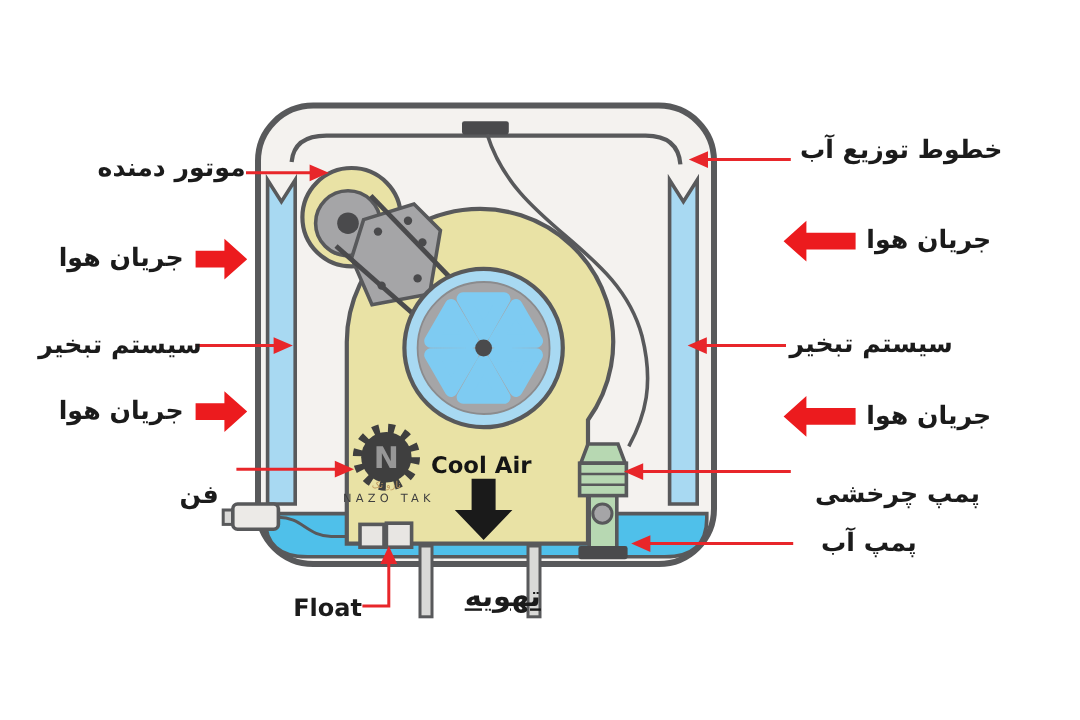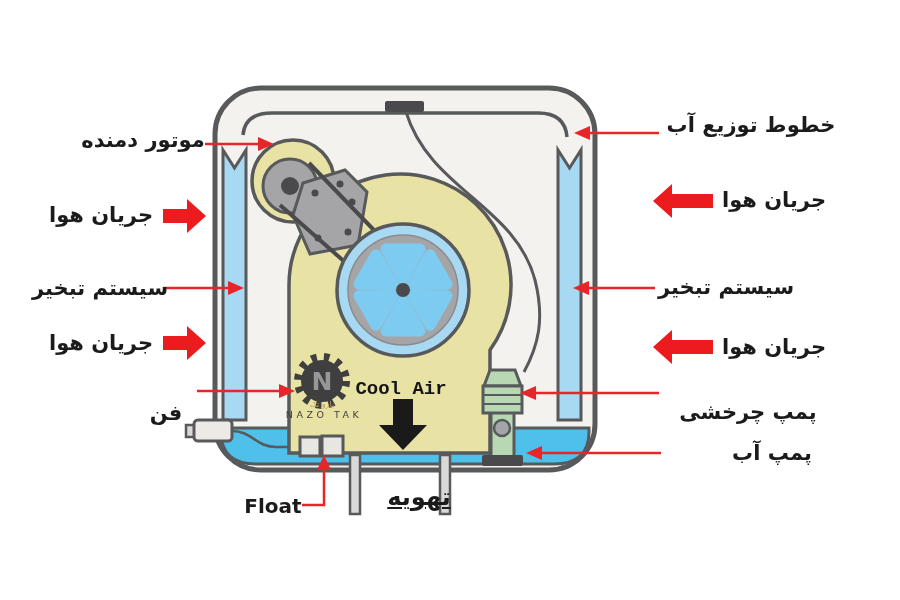--- a/index.html
+++ b/index.html
@@ -3,21 +3,21 @@
 <meta charset="utf-8">
 <style>
   html,body{margin:0;padding:0;background:#ffffff;width:900px;height:600px;overflow:hidden;
     font-family:"DejaVu Sans",sans-serif;}
   #stage{position:relative;width:900px;height:600px;background:#ffffff;}
   #diagram-svg{position:absolute;left:0;top:0;}
   .label{position:absolute;transform:translate(-50%,-50%);white-space:nowrap;
     color:#1b1b1b;font-weight:bold;font-size:21px;line-height:1;direction:rtl;}
   .label.latin{direction:ltr;}
   .label.small{font-size:20px;}
-  .label.coolair{font-size:19px;color:#151515;font-family:Liberation Mono, monospace;}
+  .label.coolair{font-size:19px;color:#151515;}
   .label.vent{font-size:24px;text-decoration:underline;}
 </style>
 </head>
 <body>
 
 <div id="stage">
 
 <svg id="diagram-svg" width="900" height="600" viewBox="0 0 900 600">
 
   <rect x="215" y="88" width="380" height="382" rx="46" fill="#f4f2ef" stroke="#58595b" stroke-width="5"></rect>
@@ -163,19 +163,19 @@
 <div class="label" style="left:751px;top:125px">خطوط توزیع آب</div>
 
 <div class="label" style="left:774px;top:200px">جریان هوا</div>
 
 <div class="label" style="left:726px;top:287px">سیستم تبخیر</div>
 
 <div class="label" style="left:774px;top:347px">جریان هوا</div>
 
 <div class="label" style="left:748px;top:412px">پمپ چرخشی</div>
 
-<div class="label" style="left:772px;top:453px">پمپ آب</div>
+<div class="label" style="left:724px;top:453px">پمپ آب</div>
 
 <div class="label latin coolair" style="left:401px;top:389px">Cool Air</div>
 
 <div class="label vent" style="left:419px;top:497px">تهویه</div>
 
 </div>
 
 </body></html>

